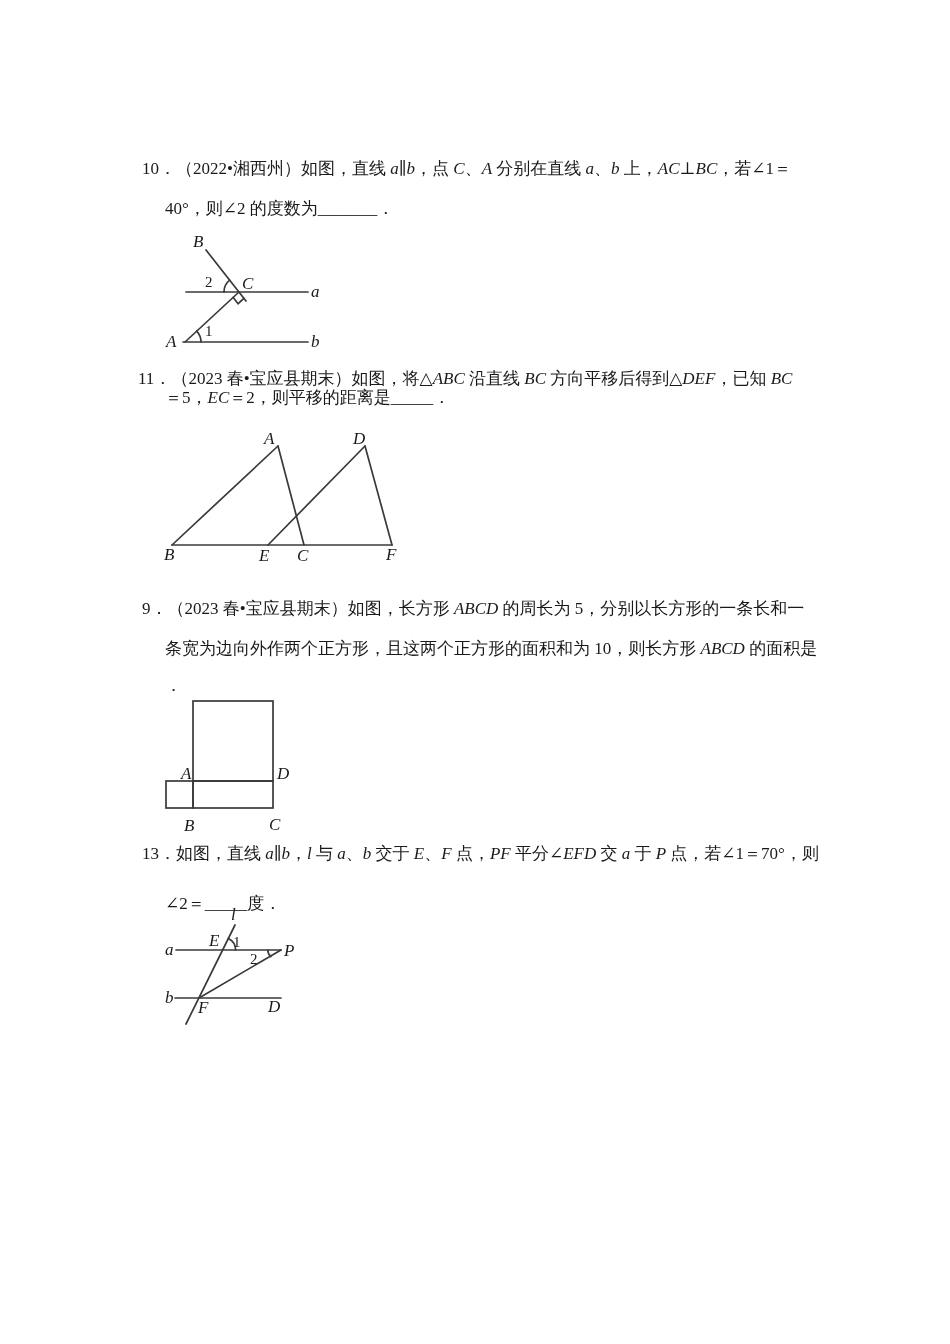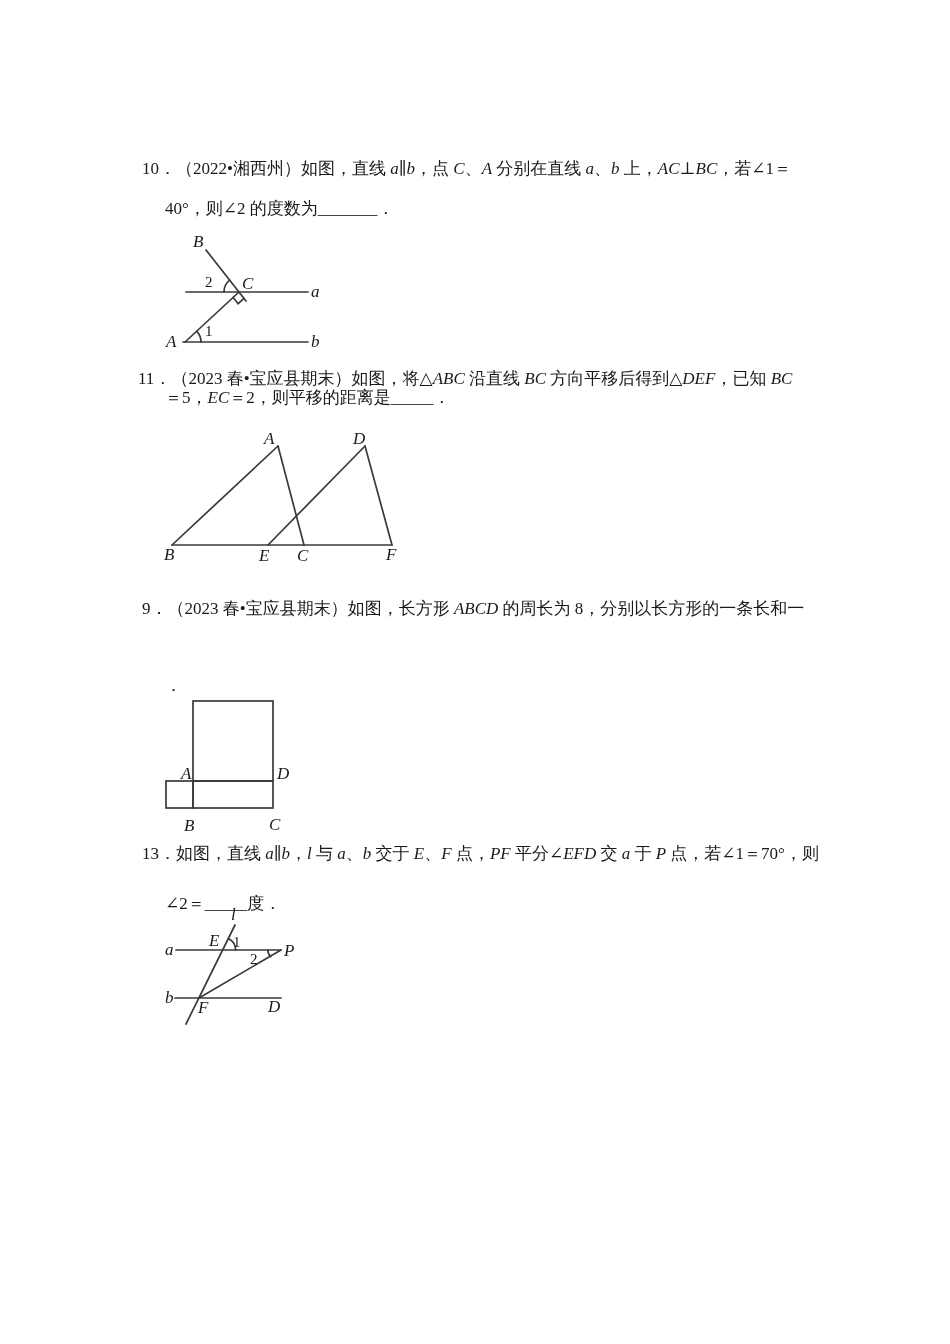--- a/index.html
+++ b/index.html
@@ -74,21 +74,22 @@
     <line x1="268" y1="545" x2="365" y2="446"></line>
     <line x1="365" y1="446" x2="392" y2="545"></line>
     <text class="it" x="264" y="444">A</text>
     <text class="it" x="353" y="444">D</text>
     <text class="it" x="164" y="560">B</text>
     <text class="it" x="259" y="561">E</text>
     <text class="it" x="297" y="561">C</text>
     <text class="it" x="386" y="560">F</text>
   </svg>
 
-  <div class="line" style="top:597px;left:142px"><span class="num">9．</span><span><span>（2023 春•宝应县期末）如图，长方形 </span><span class="it">ABCD</span><span> 的周长为 8，分别以长方形的一条长和一</span></span></div>
+  <div class="line" style="top:597px;left:142px"><span class="num">9．</span><span><span>（2023 春•宝应县期末）如图，长方形 </span><span class="it">ABCD</span><span> 的周长为 5，分别以长方形的一条长和一</span></span></div>
+  <div class="line" style="top:637px;left:165px"><span>条宽为边向外作两个正方形，且这两个正方形的面积和为 10，则长方形 </span><span class="it">ABCD</span><span> 的面积是</span></div>
   <div class="line" style="top:674px;left:165px"><span>．</span></div>
 
   <svg class="fig" style="top:694px;left:158px" width="132" height="142" viewBox="158 694 132 142">
     <rect x="193" y="701" width="80" height="80"></rect>
     <rect x="193" y="781" width="80" height="27"></rect>
     <rect x="166" y="781" width="27" height="27"></rect>
     <text class="it" x="181" y="779">A</text>
     <text class="it" x="277" y="779">D</text>
     <text class="it" x="184" y="831">B</text>
     <text class="it" x="269" y="830">C</text>

